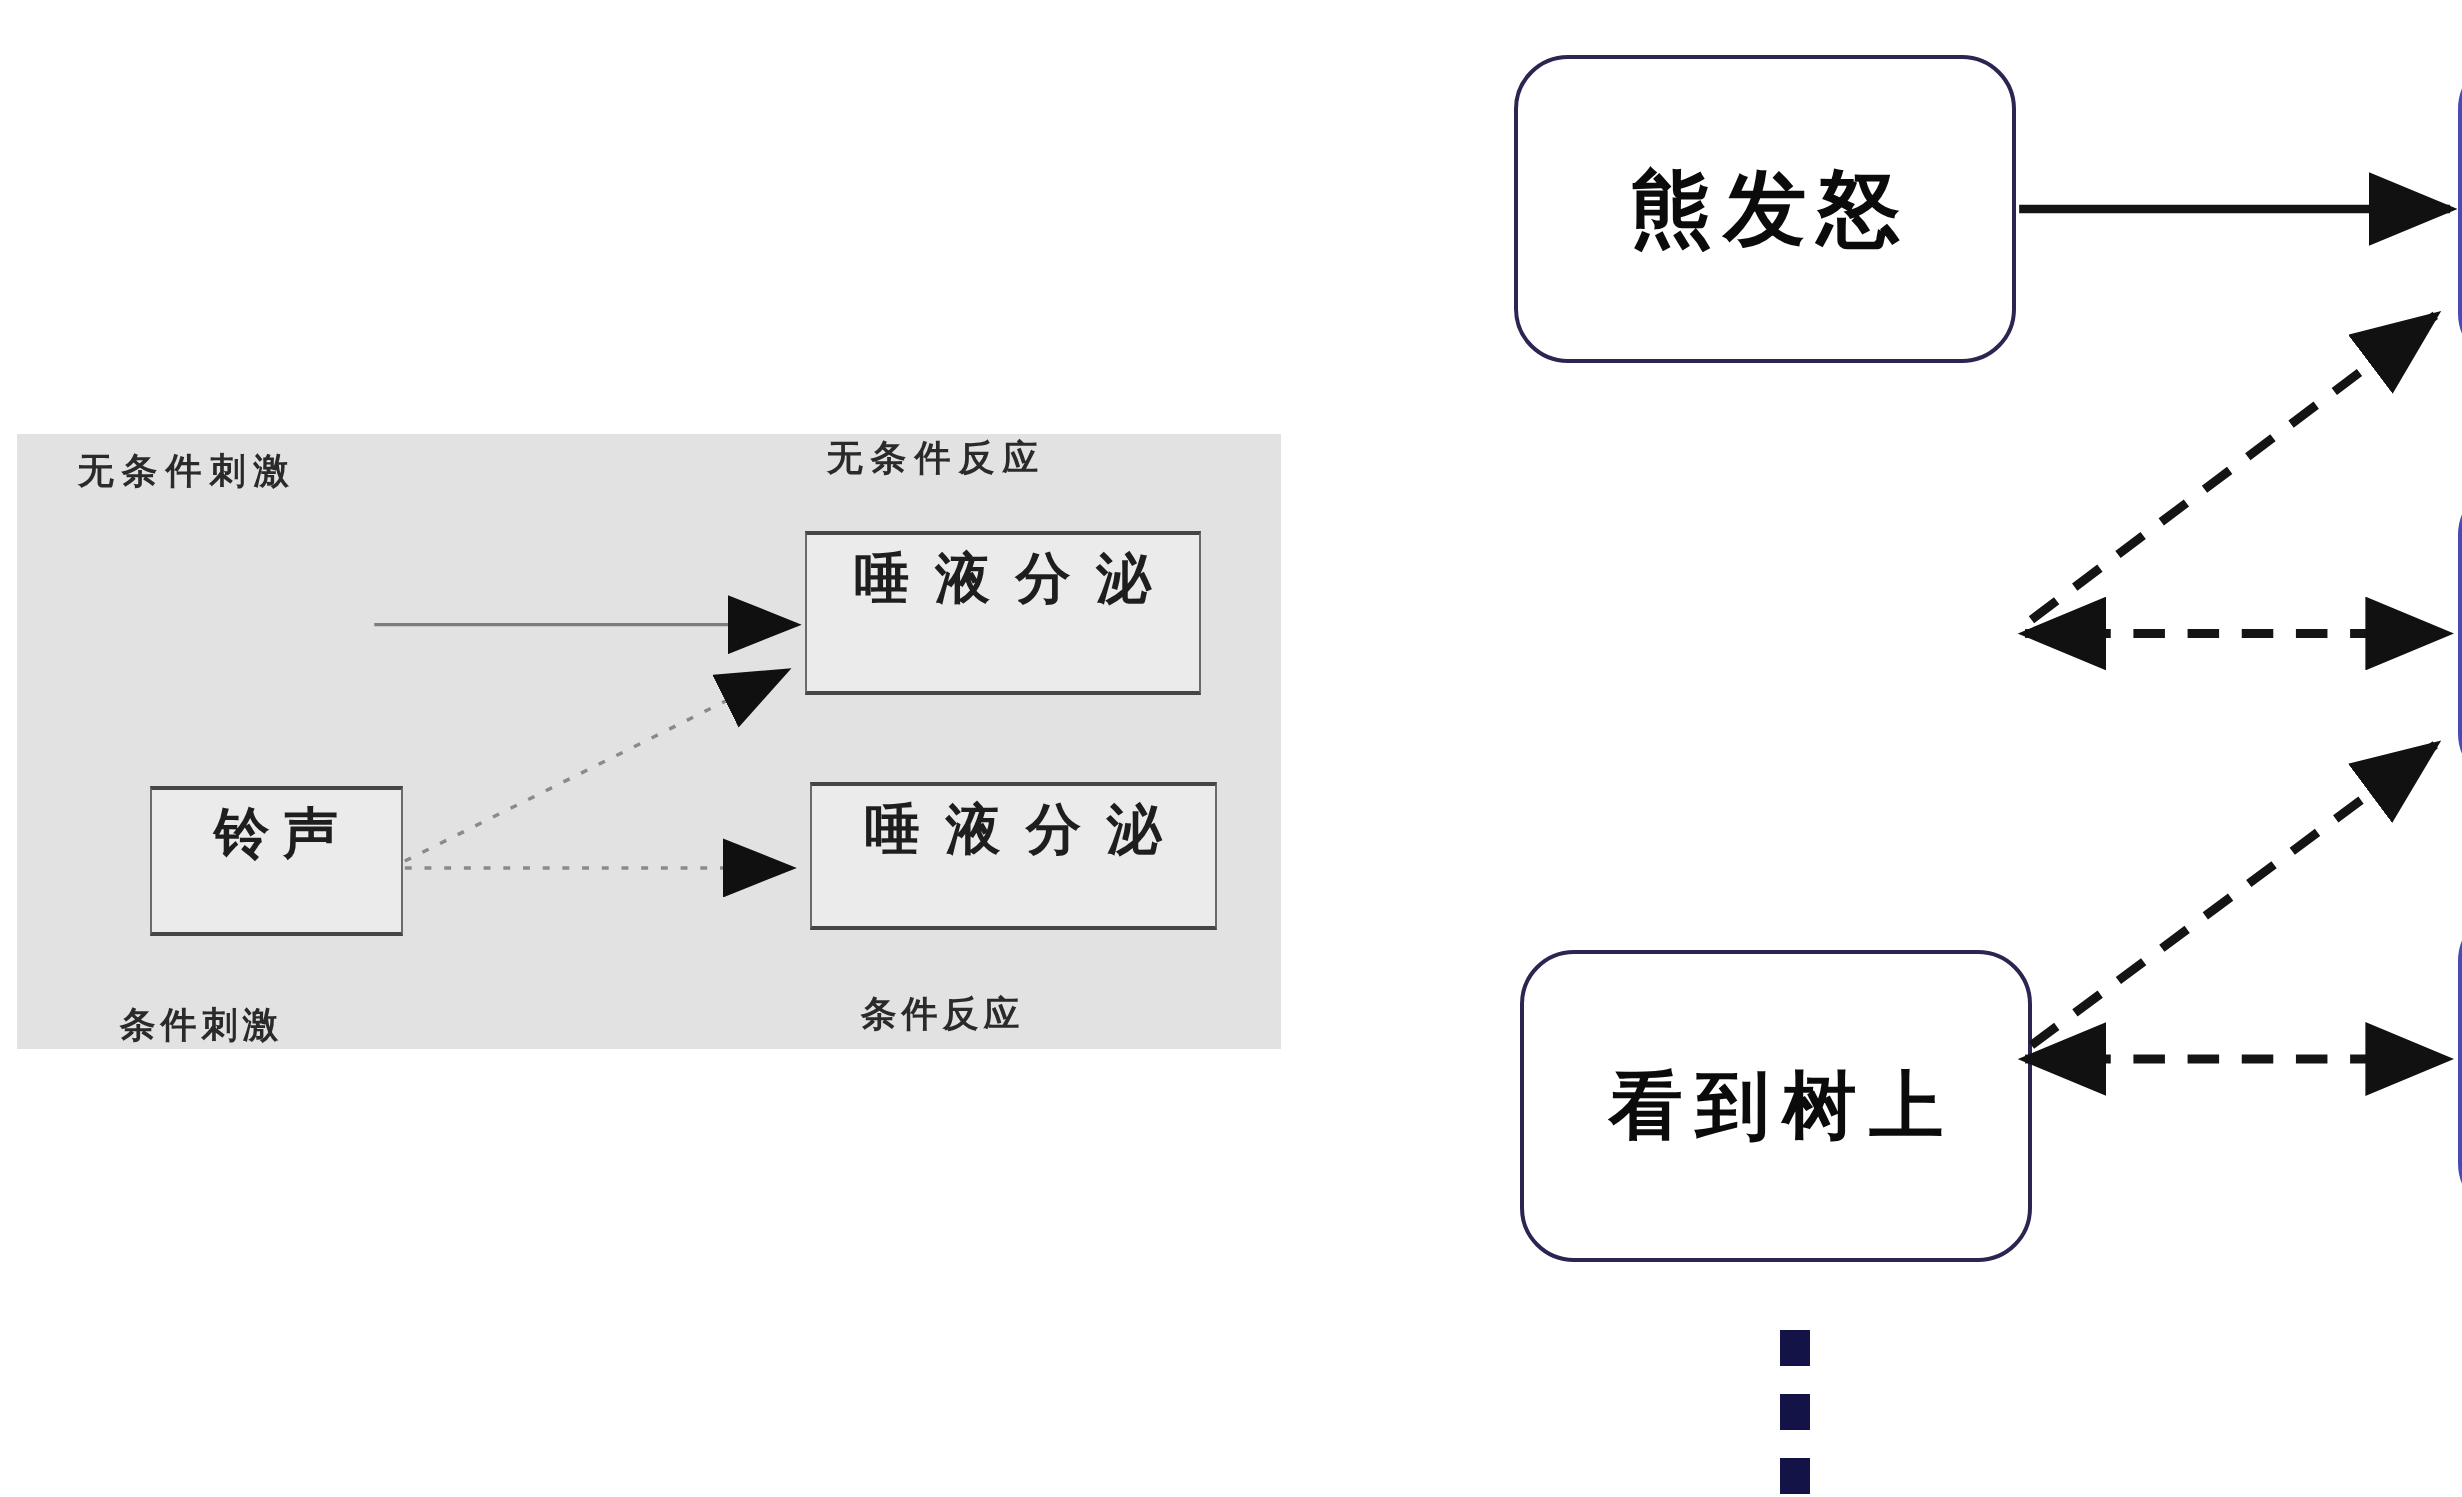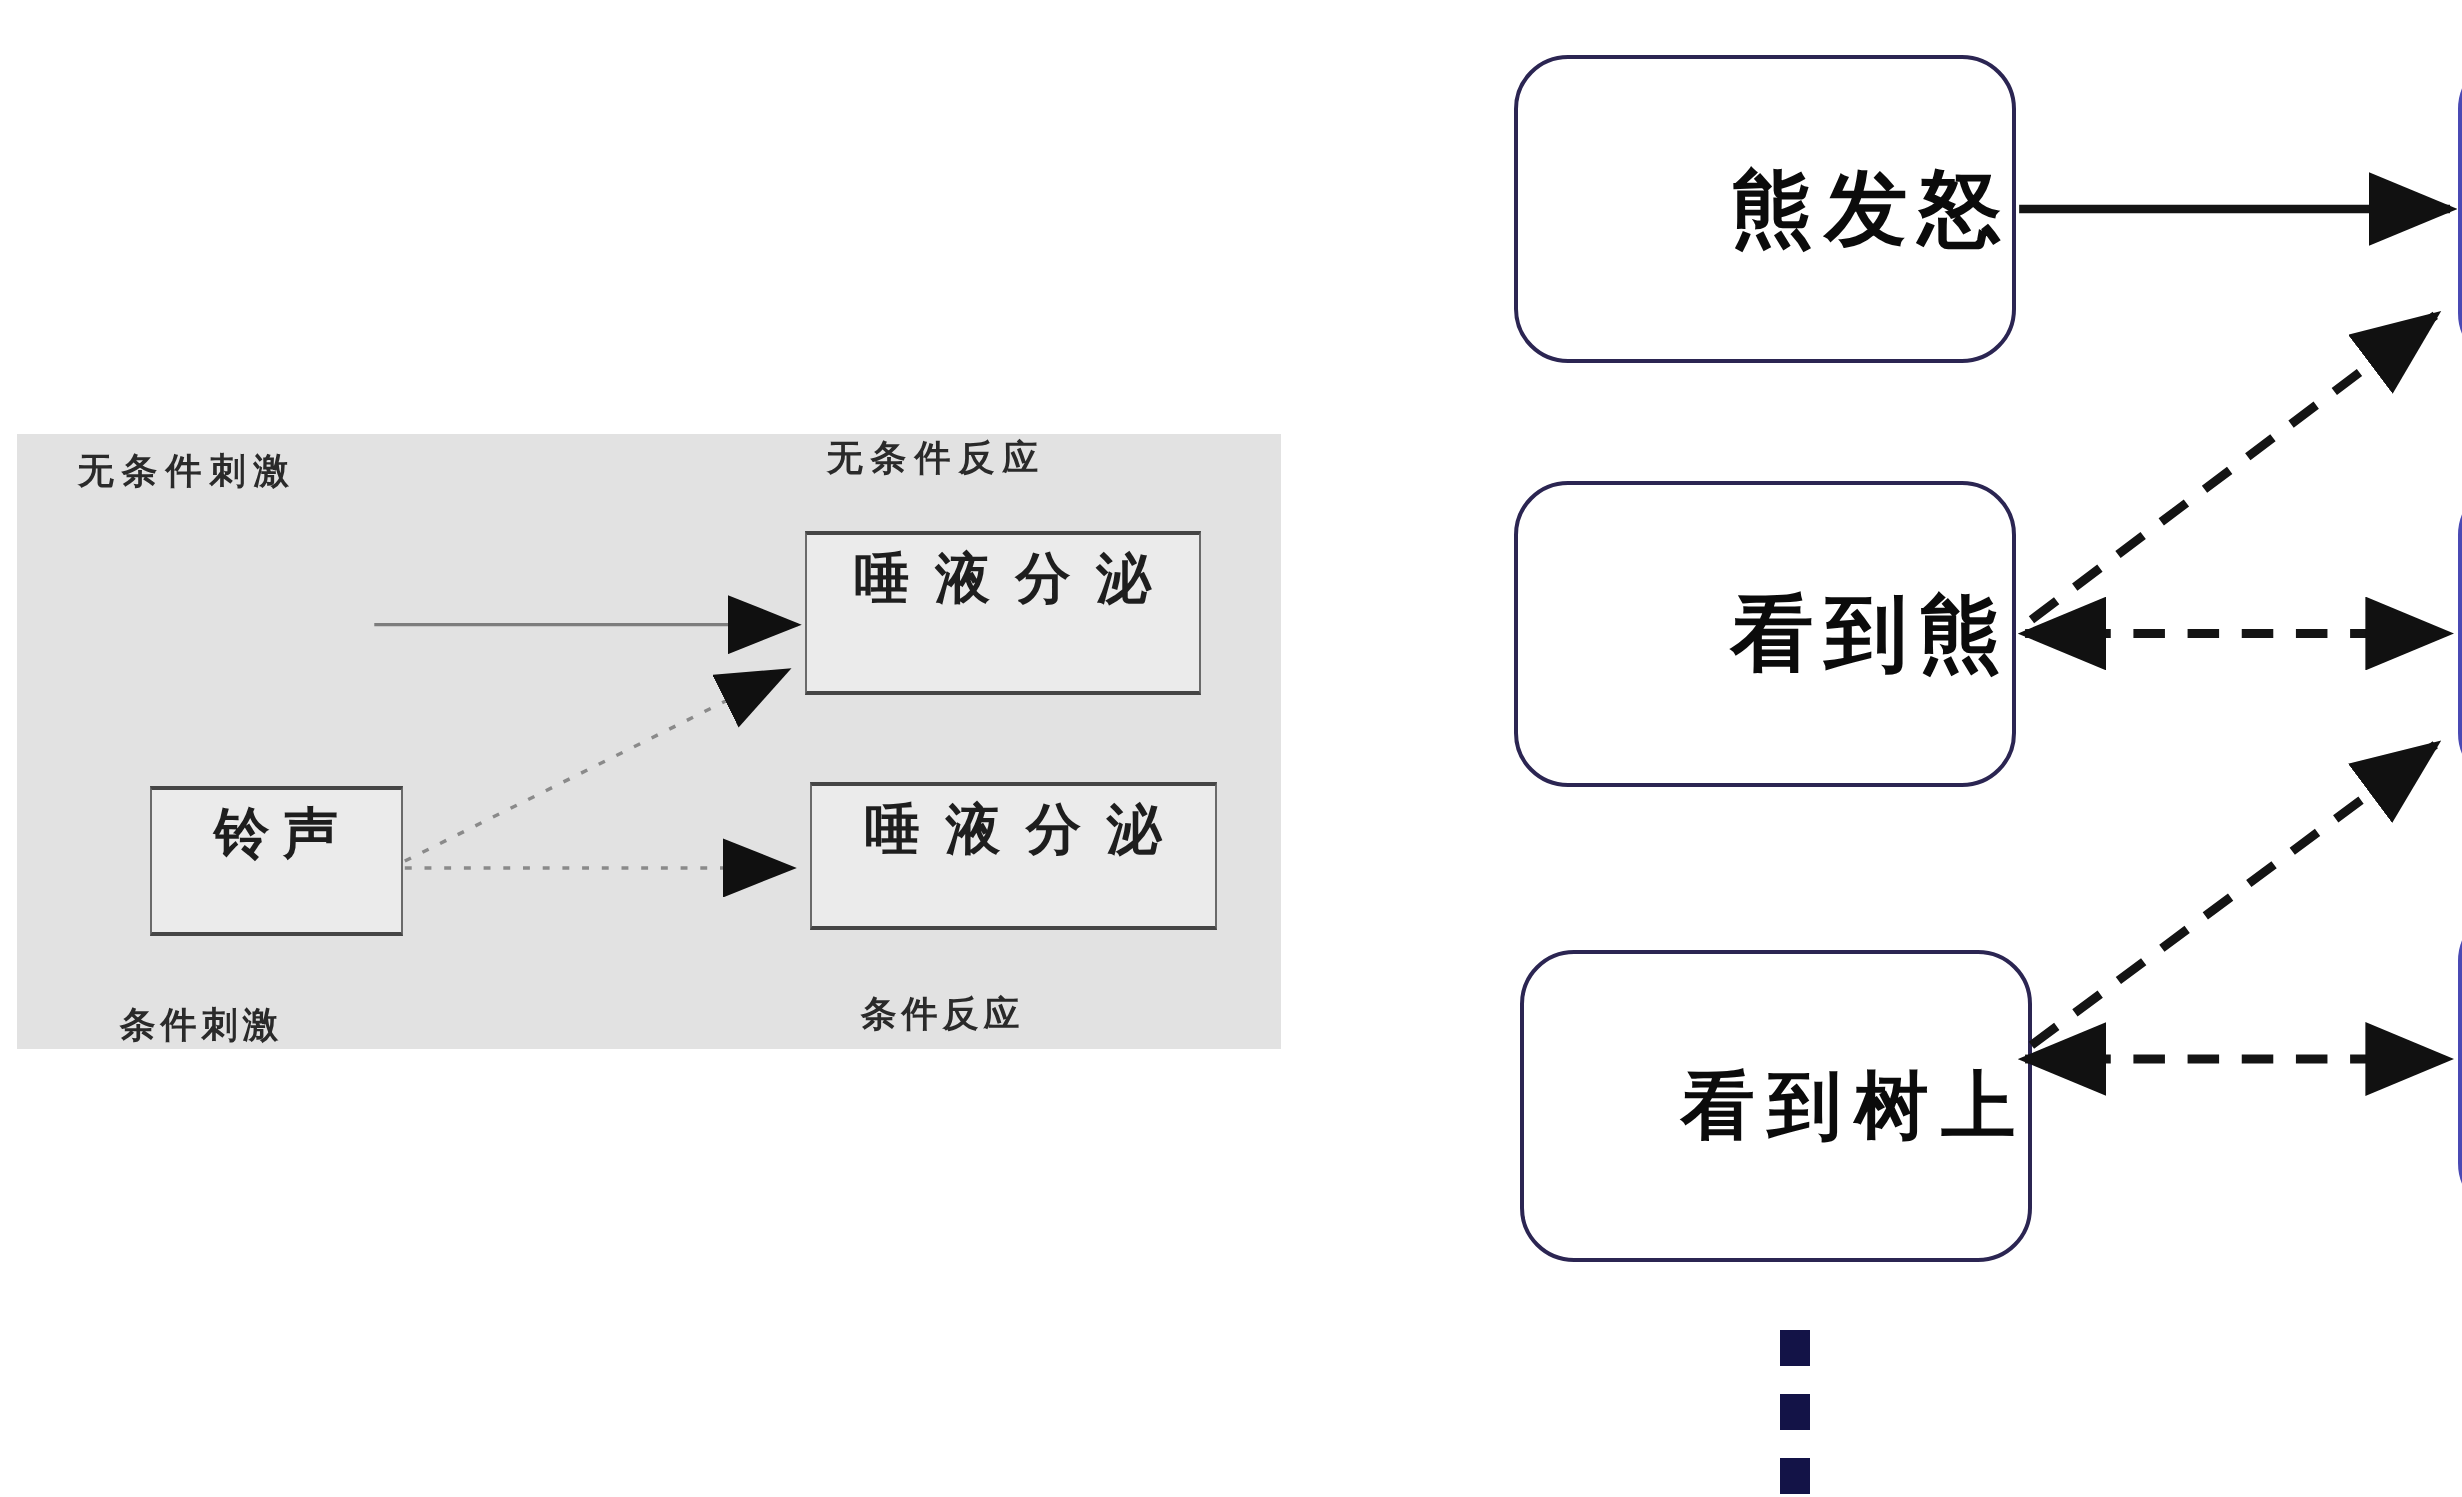--- a/index.html
+++ b/index.html
@@ -32,21 +32,21 @@
     font-size:55px;font-weight:600;color:#1e1e1e;
     letter-spacing:13.8px;margin-top:6.9px;white-space:nowrap;
     text-indent:13.8px; 
   }
   .pv-box.wide .pv-text{letter-spacing:25.6px;text-indent:25.6px;}
   
   .rl-box{
     position:absolute;
     background:#ffffff;
     border-radius:54px;
-    display:flex;flex-direction:column;justify-content:center;align-items:flex-end;
+    display:flex;flex-direction:column;justify-content:center;align-items:center;
     box-sizing:border-box;
   }
   .rl-box.stimulus{border:4.4px solid #2b2552;}
   .rl-box.value{border:4.4px solid #4a4ab4;}
   .rl-text{
     font-size:83px;font-weight:700;color:#0b0b0b;
     letter-spacing:10.8px;text-indent:10.8px;line-height:1.28;white-space:nowrap;
   }
   .rl-text.two-line{font-size:74px;letter-spacing:12.8px;text-indent:12.8px;}
   
@@ -82,23 +82,20 @@
   </div>
 
   <div class="rl-box stimulus" style="left:1514px;top:55px;width:502px;height:308px;">
     <div class="rl-text">熊发怒</div>
   </div>
 
   <div class="rl-box value" style="left:2458px;top:55px;width:495px;height:312px;">
     
   </div>
 
-  <div class="rl-box stimulus" style="left:1514px;top:481px;width:502px;height:306px;">
-    <div class="rl-text">看到熊</div>
-  </div>
 
   <div class="rl-box value" style="left:2458px;top:481px;width:495px;height:306px;">
     
   </div>
 
   <div class="rl-box stimulus" style="left:1507px;top:950px;width:512px;height:312px;margin-left:13px;">
     <div class="rl-text two-line">看到树上</div>
   </div>
 
   <div class="rl-box value" style="left:2458px;top:907px;width:495px;height:310px;">

